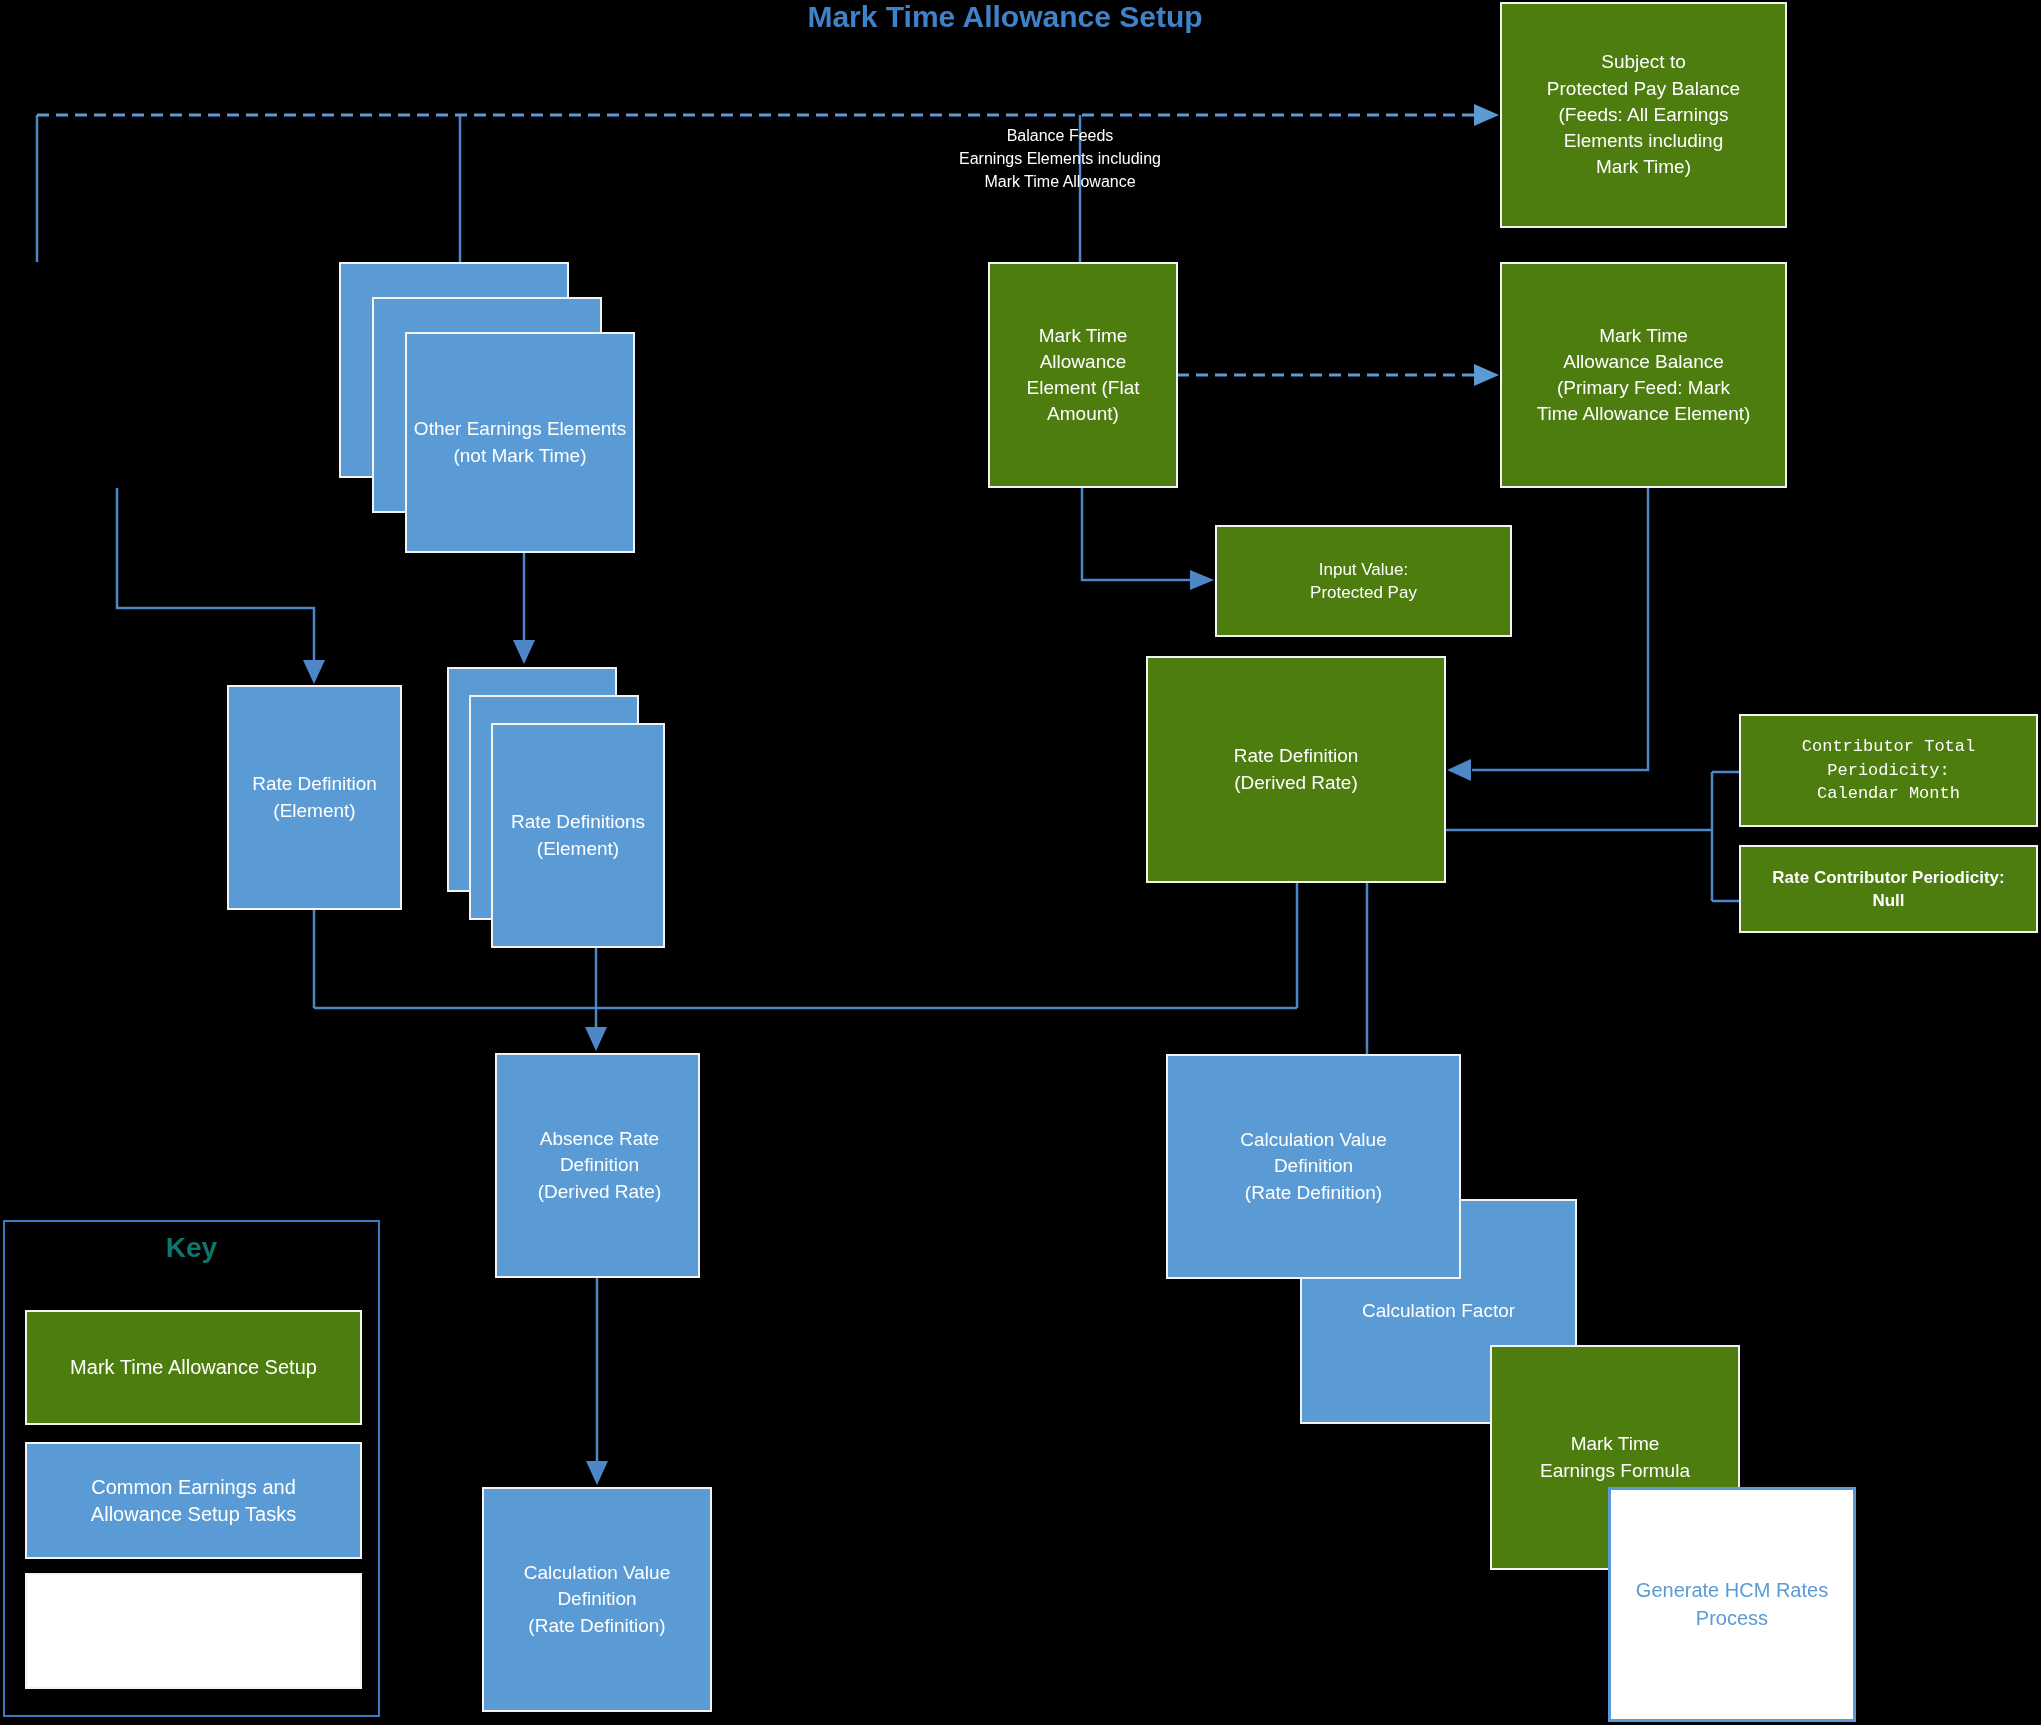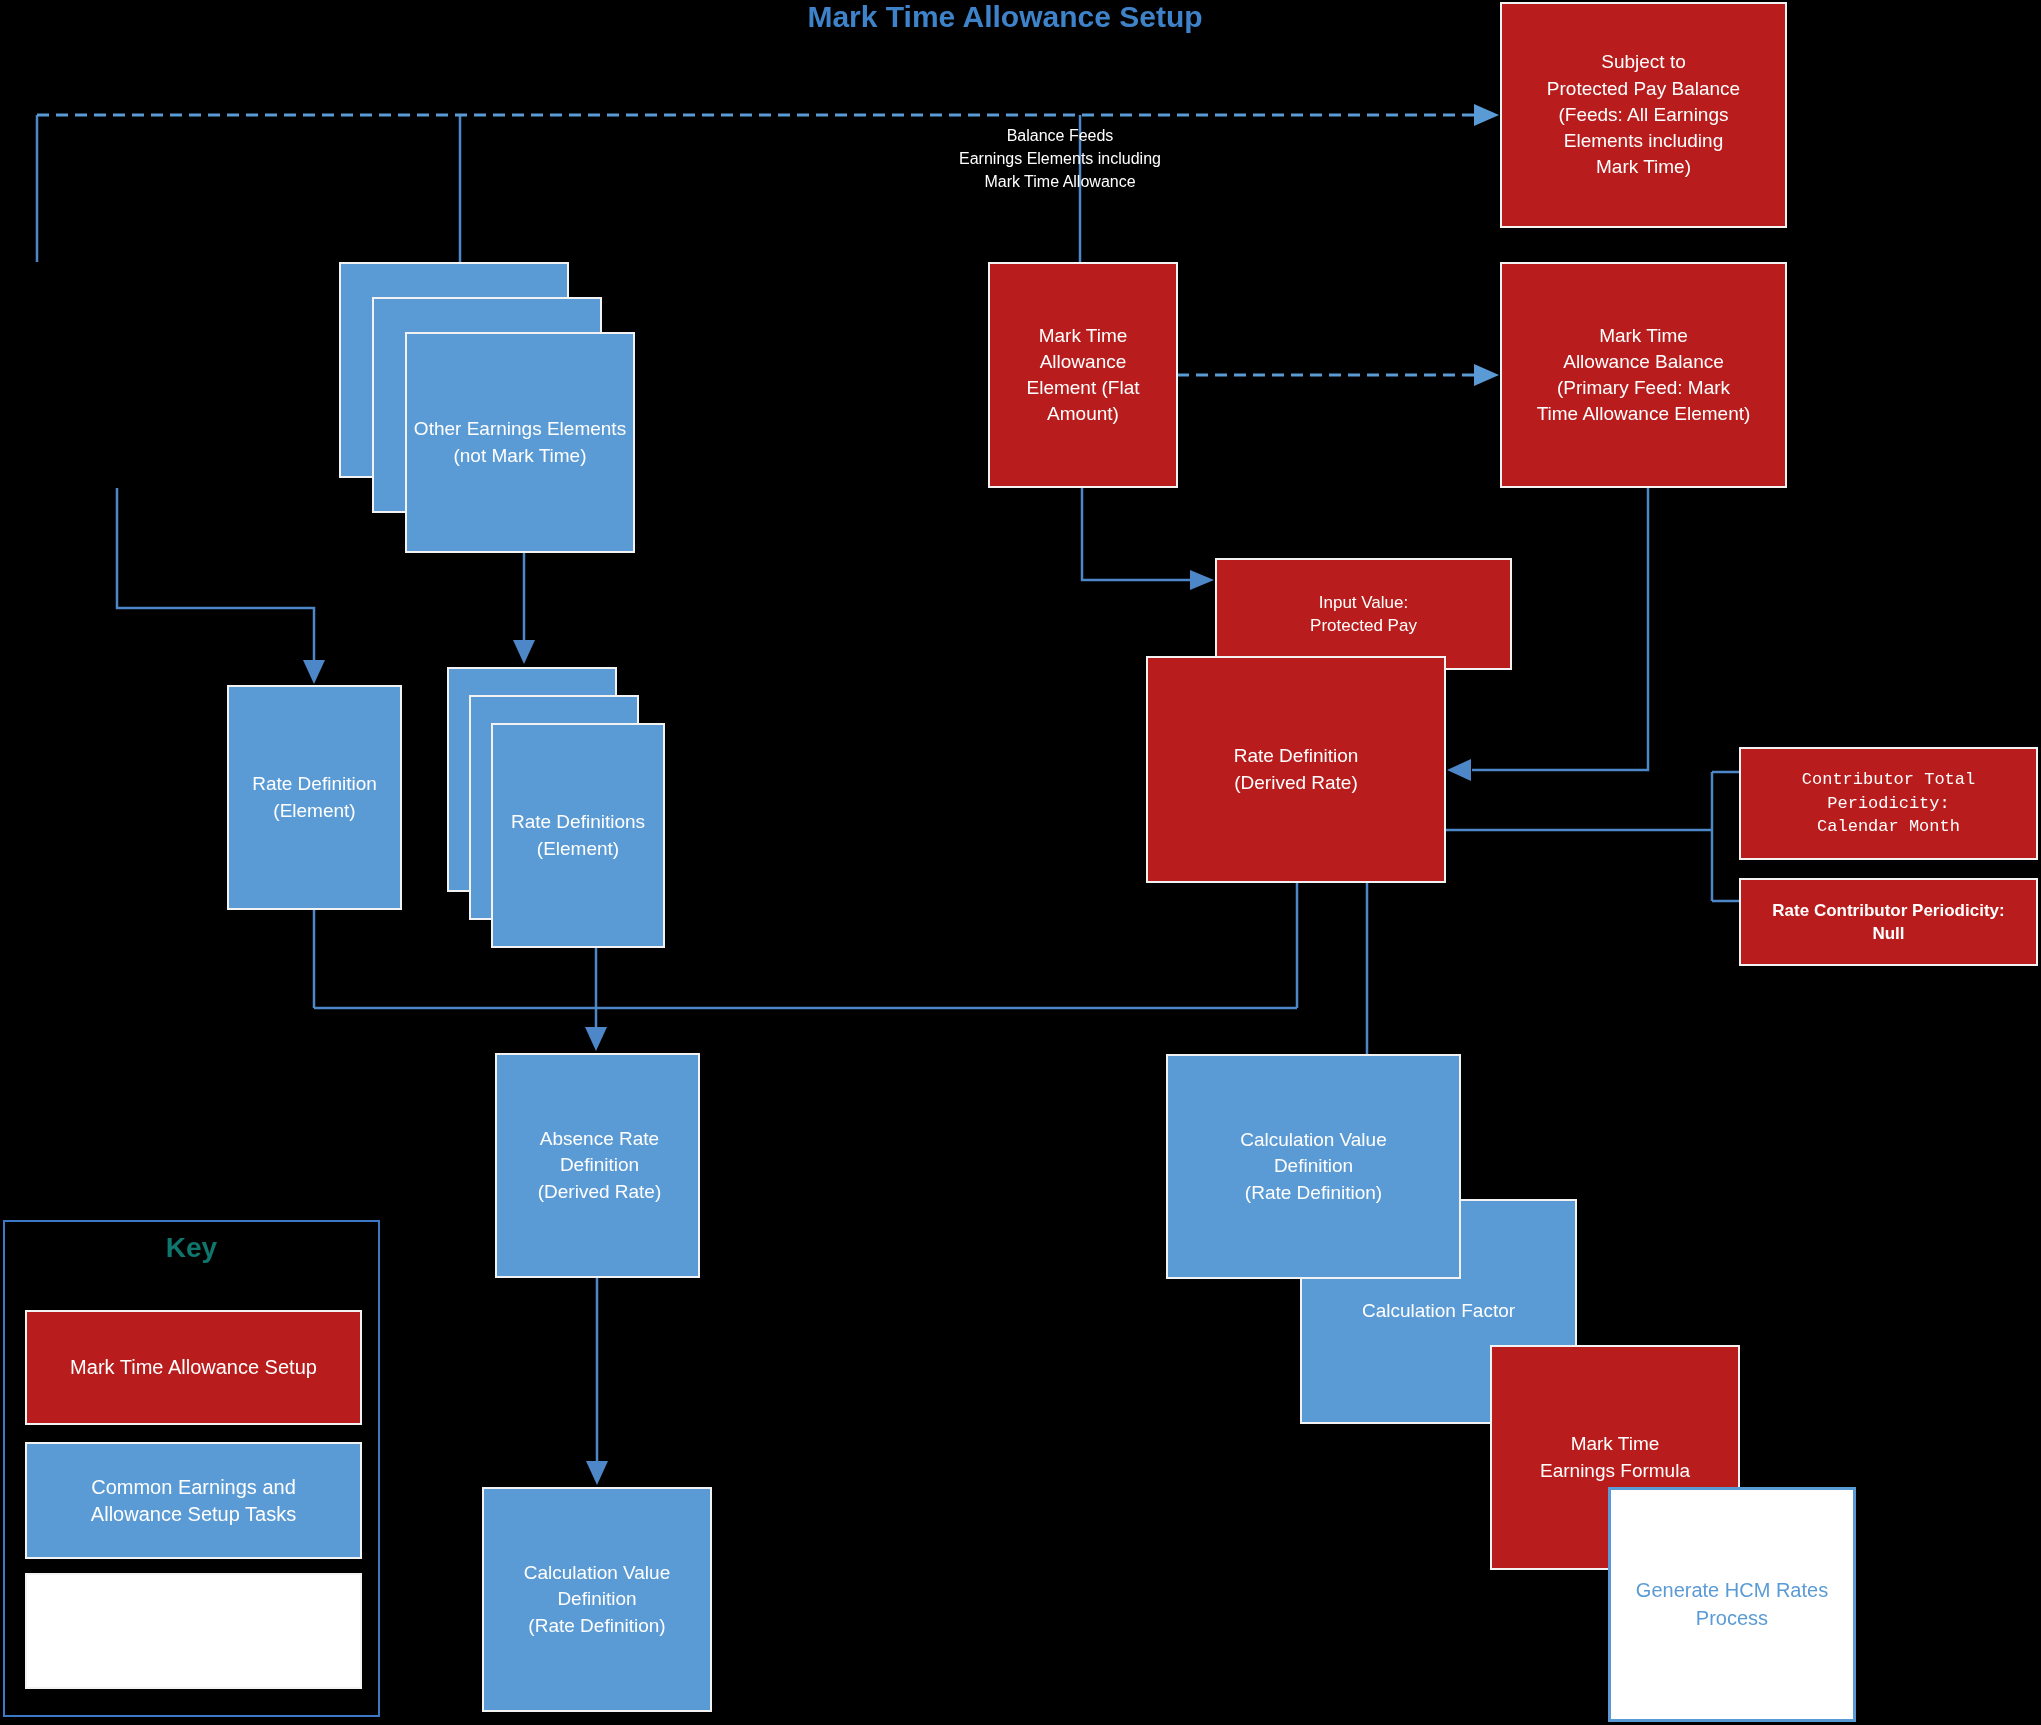--- a/index.html
+++ b/index.html
@@ -9,21 +9,21 @@
   }
   #wires{position:absolute;left:0;top:0;z-index:0;}
   .box{
     position:absolute;z-index:2;box-sizing:border-box;
     display:flex;align-items:center;justify-content:center;
     text-align:center;white-space:pre-line;
     color:#fff;font-size:19px;line-height:1.38;
     border:2px solid #f2f2f2;padding:4px;
   }
   .light{background:#5B9BD5;}
-  .dark{background:#b91c1c;}
+  .dark{background:#4d7c0f;}
   .whitebox{background:#ffffff;color:#5B9BD5;border:3px solid #5B9BD5;}
   .stackpart{position:absolute;z-index:1;box-sizing:border-box;background:#5B9BD5;border:2px solid #f2f2f2;}
   #page-title{
     position:absolute;left:565px;top:0px;width:880px;z-index:3;
     text-align:center;font-size:30px;font-weight:bold;color:#3E83C9;
   }
   #balance-feeds-label{
     position:absolute;left:880px;top:124px;width:360px;z-index:3;
     text-align:center;color:#fff;font-size:16px;line-height:1.45;white-space:pre-line;
   }
@@ -33,21 +33,21 @@
   }
   #key-title{
     position:absolute;left:0;top:10px;width:100%;
     text-align:center;font-size:28px;font-weight:bold;color:#0f766e;
   }
   .key-swatch{
     position:absolute;left:20px;width:337px;box-sizing:border-box;
     display:flex;align-items:center;justify-content:center;text-align:center;
     white-space:pre-line;color:#fff;font-size:20px;line-height:1.35;border:2px solid #f2f2f2;
   }
-  .fs17{font-size:17px;margin-top:33px;}
+  .fs17{font-size:17px;}
   .fs20{font-size:20px;}
 </style>
 </head>
 <body>
 
 <div id="canvas">
 
   <svg id="wires" width="2041" height="1725" viewBox="0 0 2041 1725">
     <g stroke="#4E87C7" stroke-width="2.5" fill="none">
       <path d="M37,115 V262"></path>

